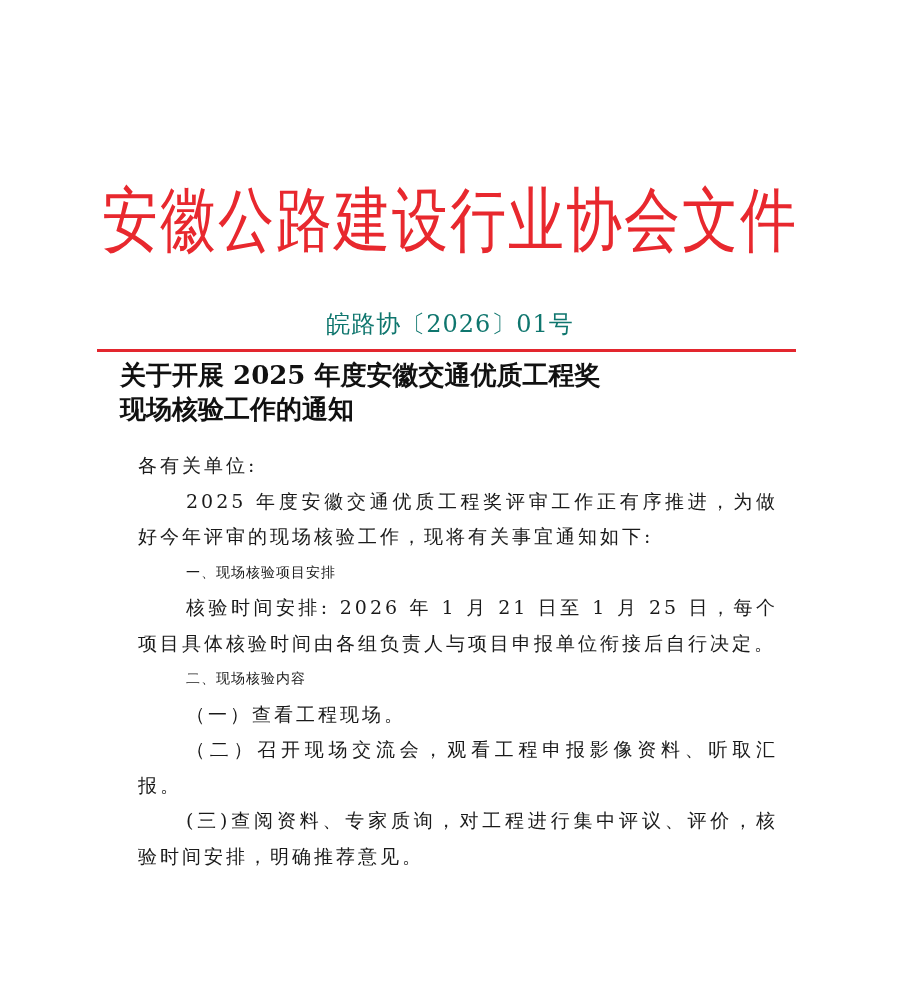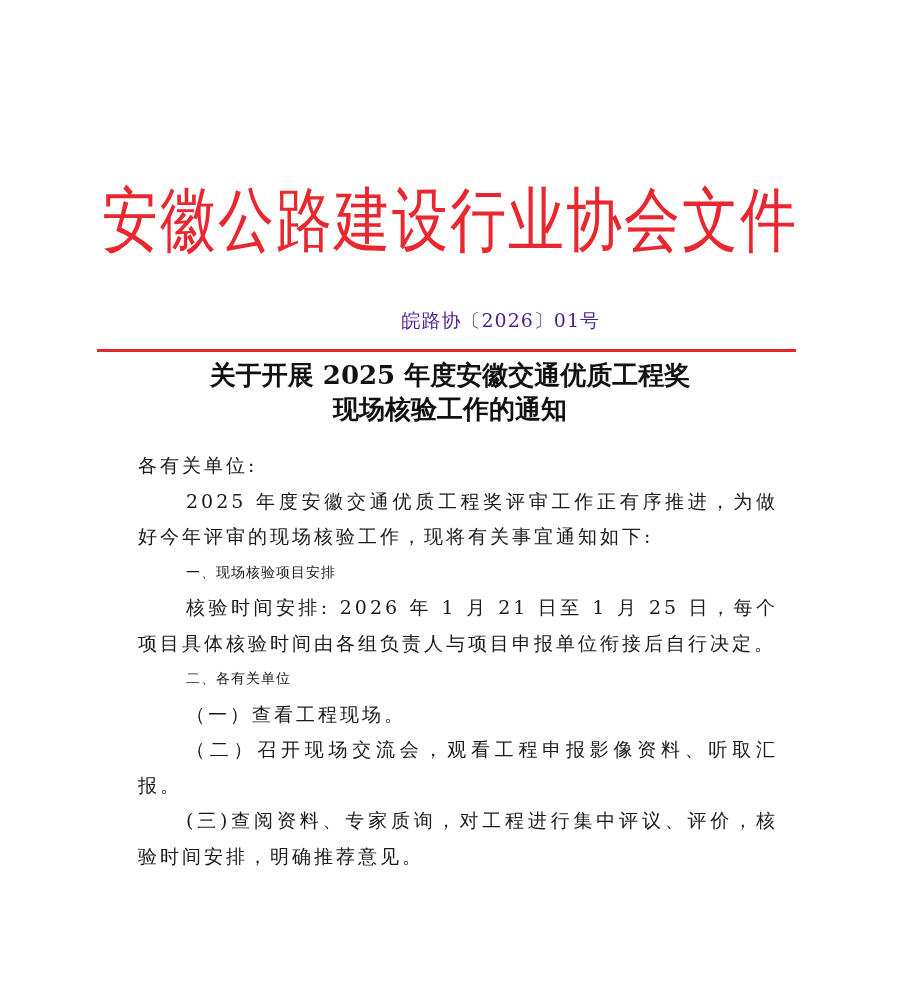--- a/index.html
+++ b/index.html
@@ -35,41 +35,41 @@
       line-height: 80px;
       white-space: nowrap;
       transform: scaleY(1.25);
       transform-origin: center top;
     }
     .doc-number {
       position: absolute;
       left: 300px;
       top: 308px;
       width: 300px;
-      text-align: right;
+      text-align: center;
       font-family: "DejaVu Serif", "Liberation Serif", serif;
-      font-size: 19px;
+      font-size: 24px;
       letter-spacing: 1px;
-      color: #4c1d95;
+      color: #0f766e;
       white-space: nowrap;
     }
     .red-rule {
       position: absolute;
       left: 97px;
       top: 349px;
       width: 699px;
       height: 3px;
       background: #e3262e;
     }
     .title {
       position: absolute;
       left: 120px;
       top: 358px;
       width: 660px;
-      text-align: center;
+      text-align: left;
       font-family: "DejaVu Serif", "Liberation Serif", serif;
       font-weight: bold;
       font-size: 26px;
       line-height: 34px;
       color: #111111;
     }
     .title .line { display: block; white-space: nowrap; }
     .body {
       position: absolute;
       left: 138px;
@@ -110,19 +110,19 @@
     <span class="line">现场核验工作的通知</span>
   </div>
 
   <div class="body">
     <p>各有关单位:</p>
     <p class="indent">2025 年度安徽交通优质工程奖评审工作正有序推进，为做好今年评审的现场核验工作，现将有关事宜通知如下:</p>
 
     <p class="heading">一、现场核验项目安排</p>
     <p class="indent">核验时间安排: 2026 年 1 月 21 日至 1 月 25 日，每个项目具体核验时间由各组负责人与项目申报单位衔接后自行决定。</p>
 
-    <p class="heading">二、各有关单位</p>
+    <p class="heading">二、现场核验内容</p>
     <p class="indent">（一）查看工程现场。</p>
     <p class="indent">（二）召开现场交流会，观看工程申报影像资料、听取汇报。</p>
     <p class="indent">(三)查阅资料、专家质询，对工程进行集中评议、评价，核验时间安排，明确推荐意见。</p>
   </div>
 
 </div>
 
 </body></html>

